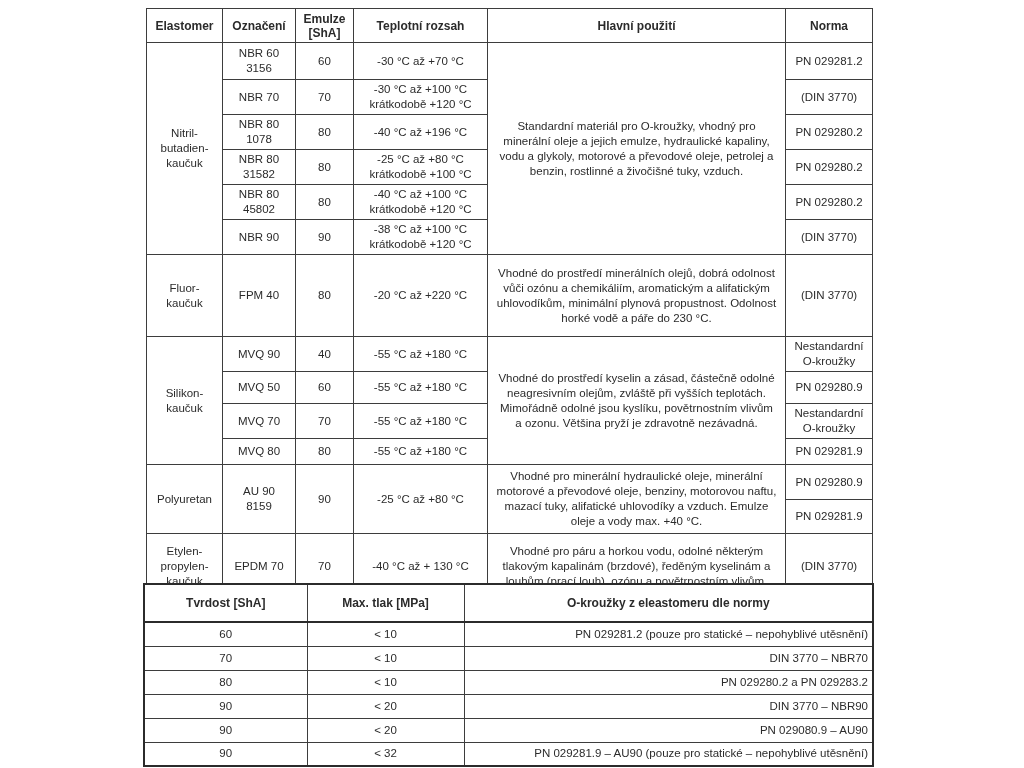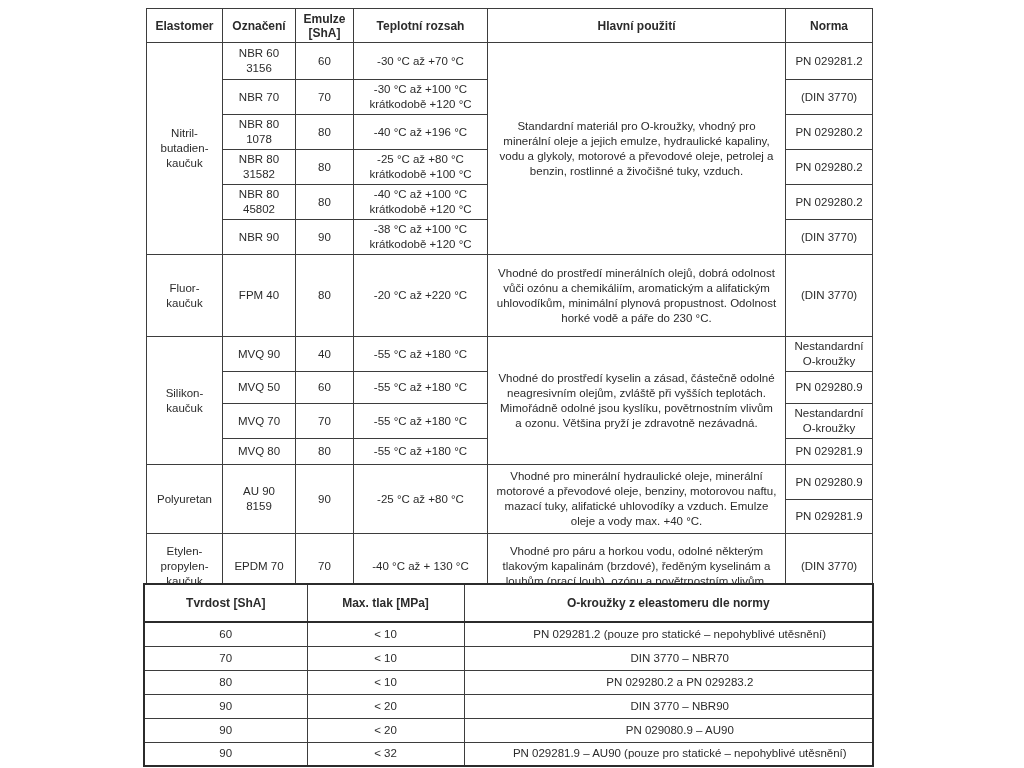--- a/index.html
+++ b/index.html
@@ -33,21 +33,21 @@
     font-weight: bold;
     line-height: 14px;
   }
   .main-table { left: 146px; top: 8px; width: 726px; }
   .usage-cell {
     text-align: center;
     padding: 4px 8px;
   }
   .pressure-table { left: 143px; top: 583px; width: 729px; border: 2px solid #2b2b2b; }
   .pressure-table th { border-bottom: 2px solid #2b2b2b; }
-  .pressure-table .norma-col { text-align: center; padding-left: 27px; }
+  .pressure-table .norma-col { text-align: right; padding-left: 27px; }
 </style>
 </head>
 <body>
 
 <table class="main-table">
   <colgroup>
     <col style="width:76px">
       <col style="width:73px">
       <col style="width:58px">
     <col style="width:134px">

